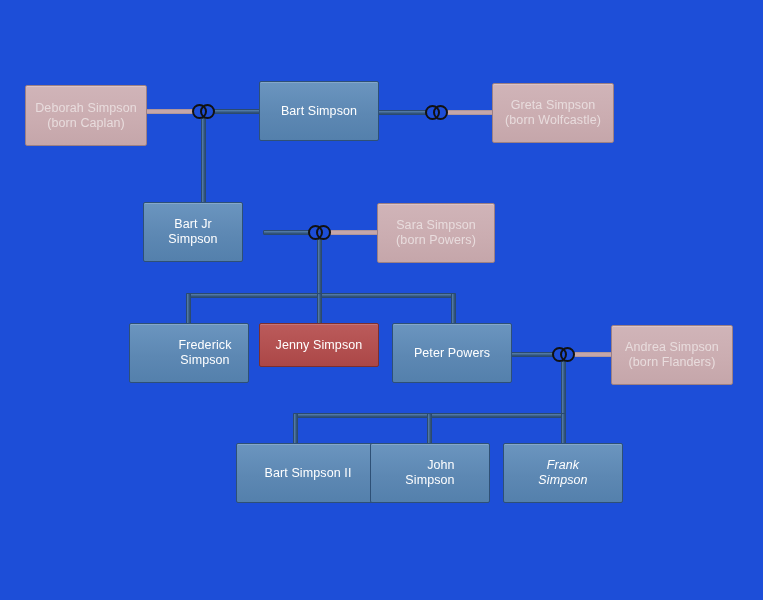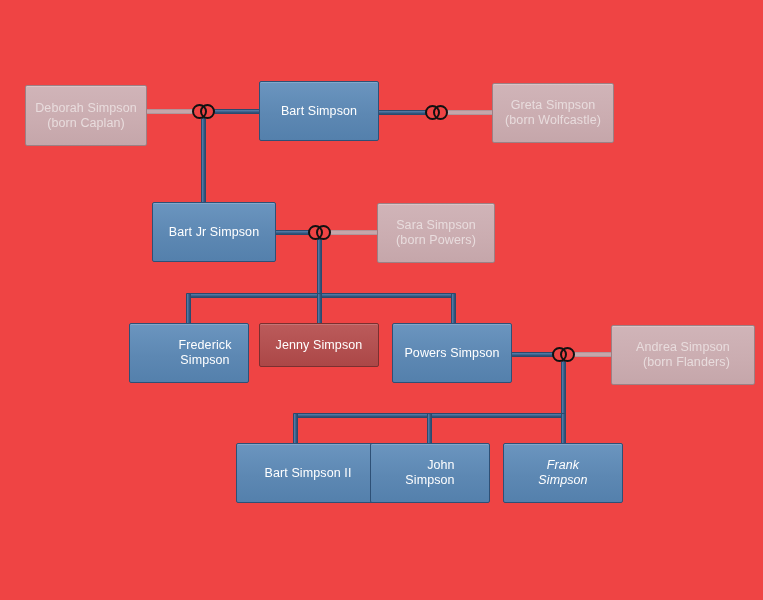--- a/index.html
+++ b/index.html
@@ -7,21 +7,21 @@
     padding: 0;
     background: #ffffff;
   }
   body {
     font-family: "Liberation Sans", sans-serif;
   }
   #canvas {
     position: relative;
     width: 763px;
     height: 600px;
-    background: #ef4444;
+    background: #1d4ed8;
     overflow: hidden;
   }
 
   
   .node {
     position: absolute;
     box-sizing: border-box;
     display: flex;
     align-items: center;
     justify-content: center;
@@ -147,43 +147,43 @@
 
   <div class="node male" style="left:259px; top:81px; width:120px; height:60px;">
     <span class="label">Bart Simpson</span>
   </div>
 
   <div class="node female" style="left:492px; top:83px; width:122px; height:60px;">
     <span class="label">Greta Simpson
 (born Wolfcastle)</span>
   </div>
 
-  <div class="node male" style="left:143px; top:202px; width:124px; height:60px;margin-left:9px;">
+  <div class="node male" style="left:143px; top:202px; width:100px; height:60px;">
     <span class="label">Bart Jr Simpson</span>
   </div>
 
   <div class="node female" style="left:377px; top:203px; width:118px; height:60px;">
     <span class="label">Sara Simpson
 (born Powers)</span>
   </div>
 
   <div class="node male" style="left:129px; top:323px; width:120px; height:60px;padding-left:32px;">
     <span class="label">Frederick
 Simpson</span>
   </div>
 
   <div class="node highlight" style="left:259px; top:323px; width:120px; height:44px;">
     <span class="label">Jenny Simpson</span>
   </div>
 
   <div class="node male" style="left:392px; top:323px; width:120px; height:60px;">
-    <span class="label">Powers Simpson</span>
-  </div>
-
-  <div class="node female" style="left:611px; top:325px; width:144px; height:60px;text-align:right;">
+    <span class="label">Peter Powers</span>
+  </div>
+
+  <div class="node female" style="left:611px; top:325px; width:122px; height:60px;">
     <span class="label">Andrea Simpson
 (born Flanders)</span>
   </div>
 
   <div class="node male" style="left:236px; top:443px; width:144px; height:60px;">
     <span class="label">Bart Simpson II</span>
   </div>
 
   <div class="node male" style="left:370px; top:443px; width:120px; height:60px;text-align:right;">
     <span class="label">John

